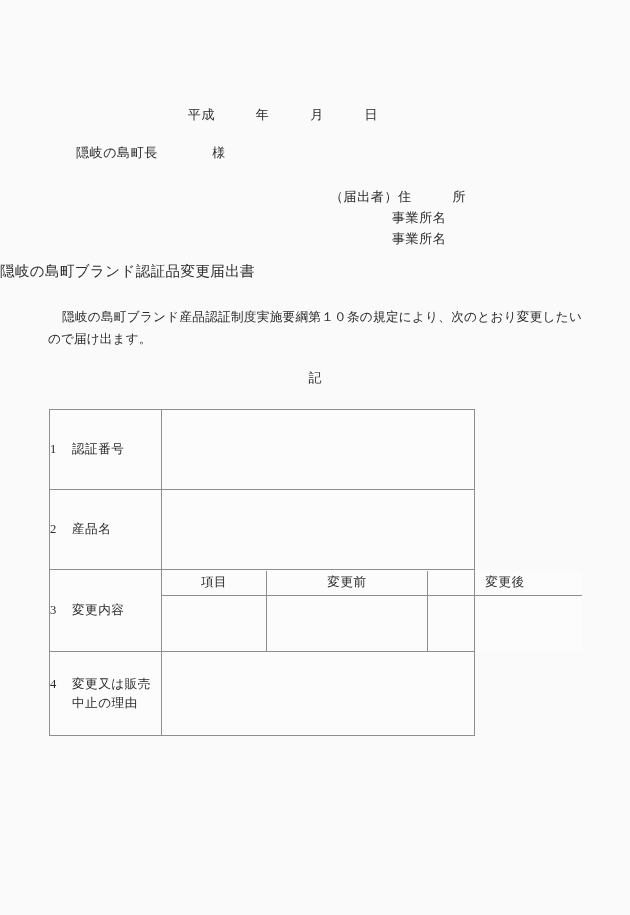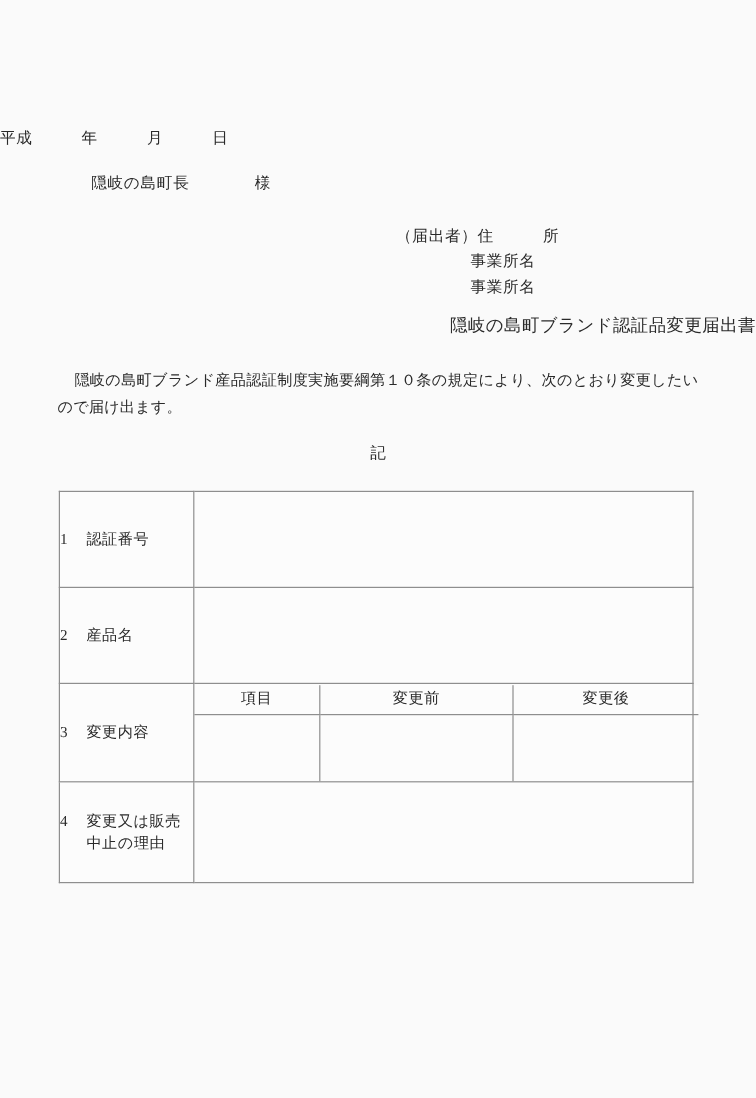--- a/index.html
+++ b/index.html
@@ -32,21 +32,21 @@
     font-size: 13px;
     letter-spacing: 0.6px;
     white-space: pre;
   }
 
   .date-line {
     position: absolute;
     left: 0;
     top: 106px;
     width: 630px;
-    text-align: left;
+    text-align: center;
     padding-right: 64px;
     box-sizing: border-box;
     font-size: 13px;
     letter-spacing: 0.6px;
     white-space: pre;
   }
 
   .addressee {
     position: absolute;
     left: 76px;
@@ -72,21 +72,21 @@
   .submitter .indent {
     padding-left: 62px;
   }
 
   
   .doc-title {
     position: absolute;
     left: 0;
     top: 262px;
     width: 630px;
-    text-align: right;
+    text-align: left;
     font-size: 14.5px;
     letter-spacing: 0.4px;
     white-space: pre;
   }
 
   
   .body-text {
     position: absolute;
     left: 48px;
     top: 306px;
@@ -106,21 +106,21 @@
     width: 630px;
     text-align: center;
     font-size: 13px;
   }
 
   
   .form-table {
     position: absolute;
     left: 49px;
     top: 409px;
-    width: 529px;
+    width: 426px;
     border-collapse: collapse;
     table-layout: fixed;
     font-size: 12.6px;
   }
   .form-table td {
     border: 1px solid #8e8e8e;
     padding: 0;
     vertical-align: middle;
     background: #fcfcfc;
   }

